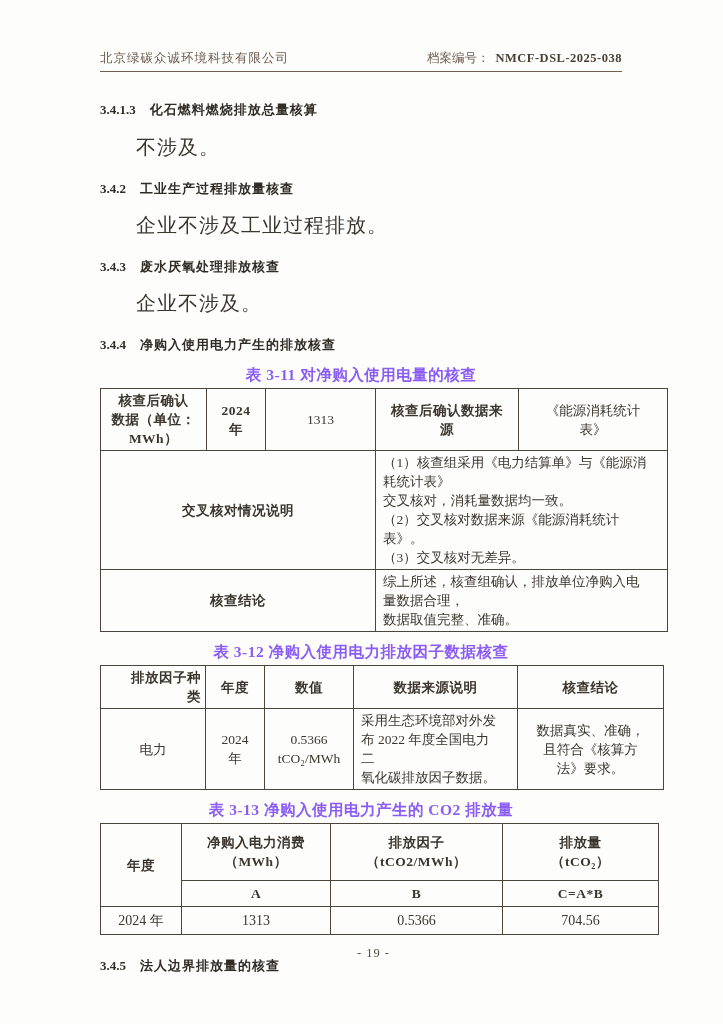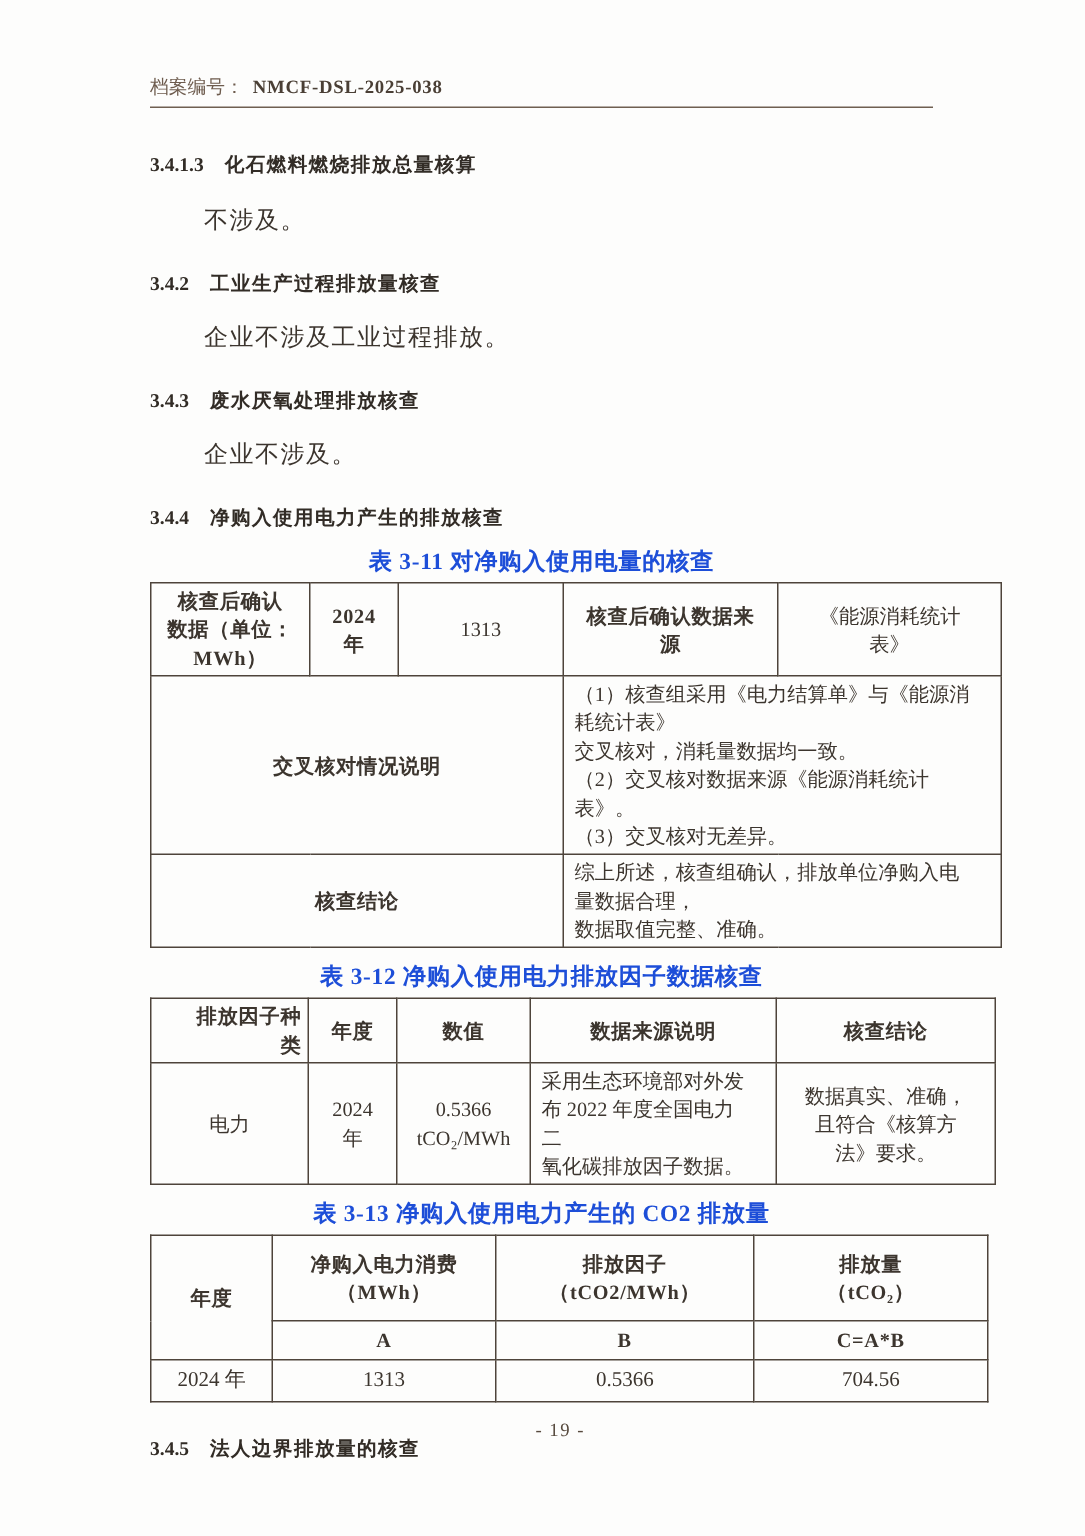--- a/index.html
+++ b/index.html
@@ -19,24 +19,24 @@
     border-bottom:1.5px solid #6f5f51;
     padding-bottom:4px;
   }
   .hdr .company{font-size:12.5px;color:#6d5b4d;letter-spacing:1px;}
   .hdr .arch{font-size:12.5px;color:#6d5b4d;}
   .hdr .arch .no{font-weight:bold;color:#4a3f35;letter-spacing:.5px;margin-left:6px;}
   
   .sec{font-size:13px;font-weight:bold;color:#322c26;margin:20px 0 0 0;line-height:21px;letter-spacing:1px;}
   .sec .num{margin-right:14px;letter-spacing:0;}
   .sec.first{margin-top:27px;}
-  .bodyp{font-size:16px;margin:16px 0 0 0;padding-left:36px;line-height:21px;letter-spacing:1px;}
+  .bodyp{font-size:20px;margin:16px 0 0 0;padding-left:36px;line-height:21px;letter-spacing:1px;}
   .bodyp.p1{margin-top:17px;}
   
-  .cap{font-size:15.5px;font-weight:bold;text-align:center;color:#1d4ed8;margin:9px 0 0 0;line-height:21px;letter-spacing:.5px;}
+  .cap{font-size:15.5px;font-weight:bold;text-align:center;color:#8b5cf6;margin:9px 0 0 0;line-height:21px;letter-spacing:.5px;}
   
   table{border-collapse:collapse;width:522px;margin-top:3px;table-layout:fixed;}
   td,th{
     border:1.5px solid #4e443b;
     font-size:13.5px;line-height:19px;
     text-align:center;vertical-align:middle;
     padding:2px 4px;color:#3c352e;
     white-space:pre-line;
     font-weight:normal;
     overflow:hidden;
@@ -57,20 +57,21 @@
     position:absolute;left:12px;top:946px;width:723px;
     text-align:center;font-size:12.5px;color:#574a3e;letter-spacing:1px;
   }
 </style>
 </head>
 <body>
 
 <div class="page">
 
   <div class="hdr">
+    <span class="company">北京绿碳众诚环境科技有限公司</span>
     <span class="arch">
       <span>档案编号：</span><span class="no">NMCF-DSL-2025-038</span>
     </span>
   </div>
 
   <div class="sec first">
     <span class="num">3.4.1.3</span><span>化石燃料燃烧排放总量核算</span>
   </div>
   <div class="bodyp p1">不涉及。</div>
 

